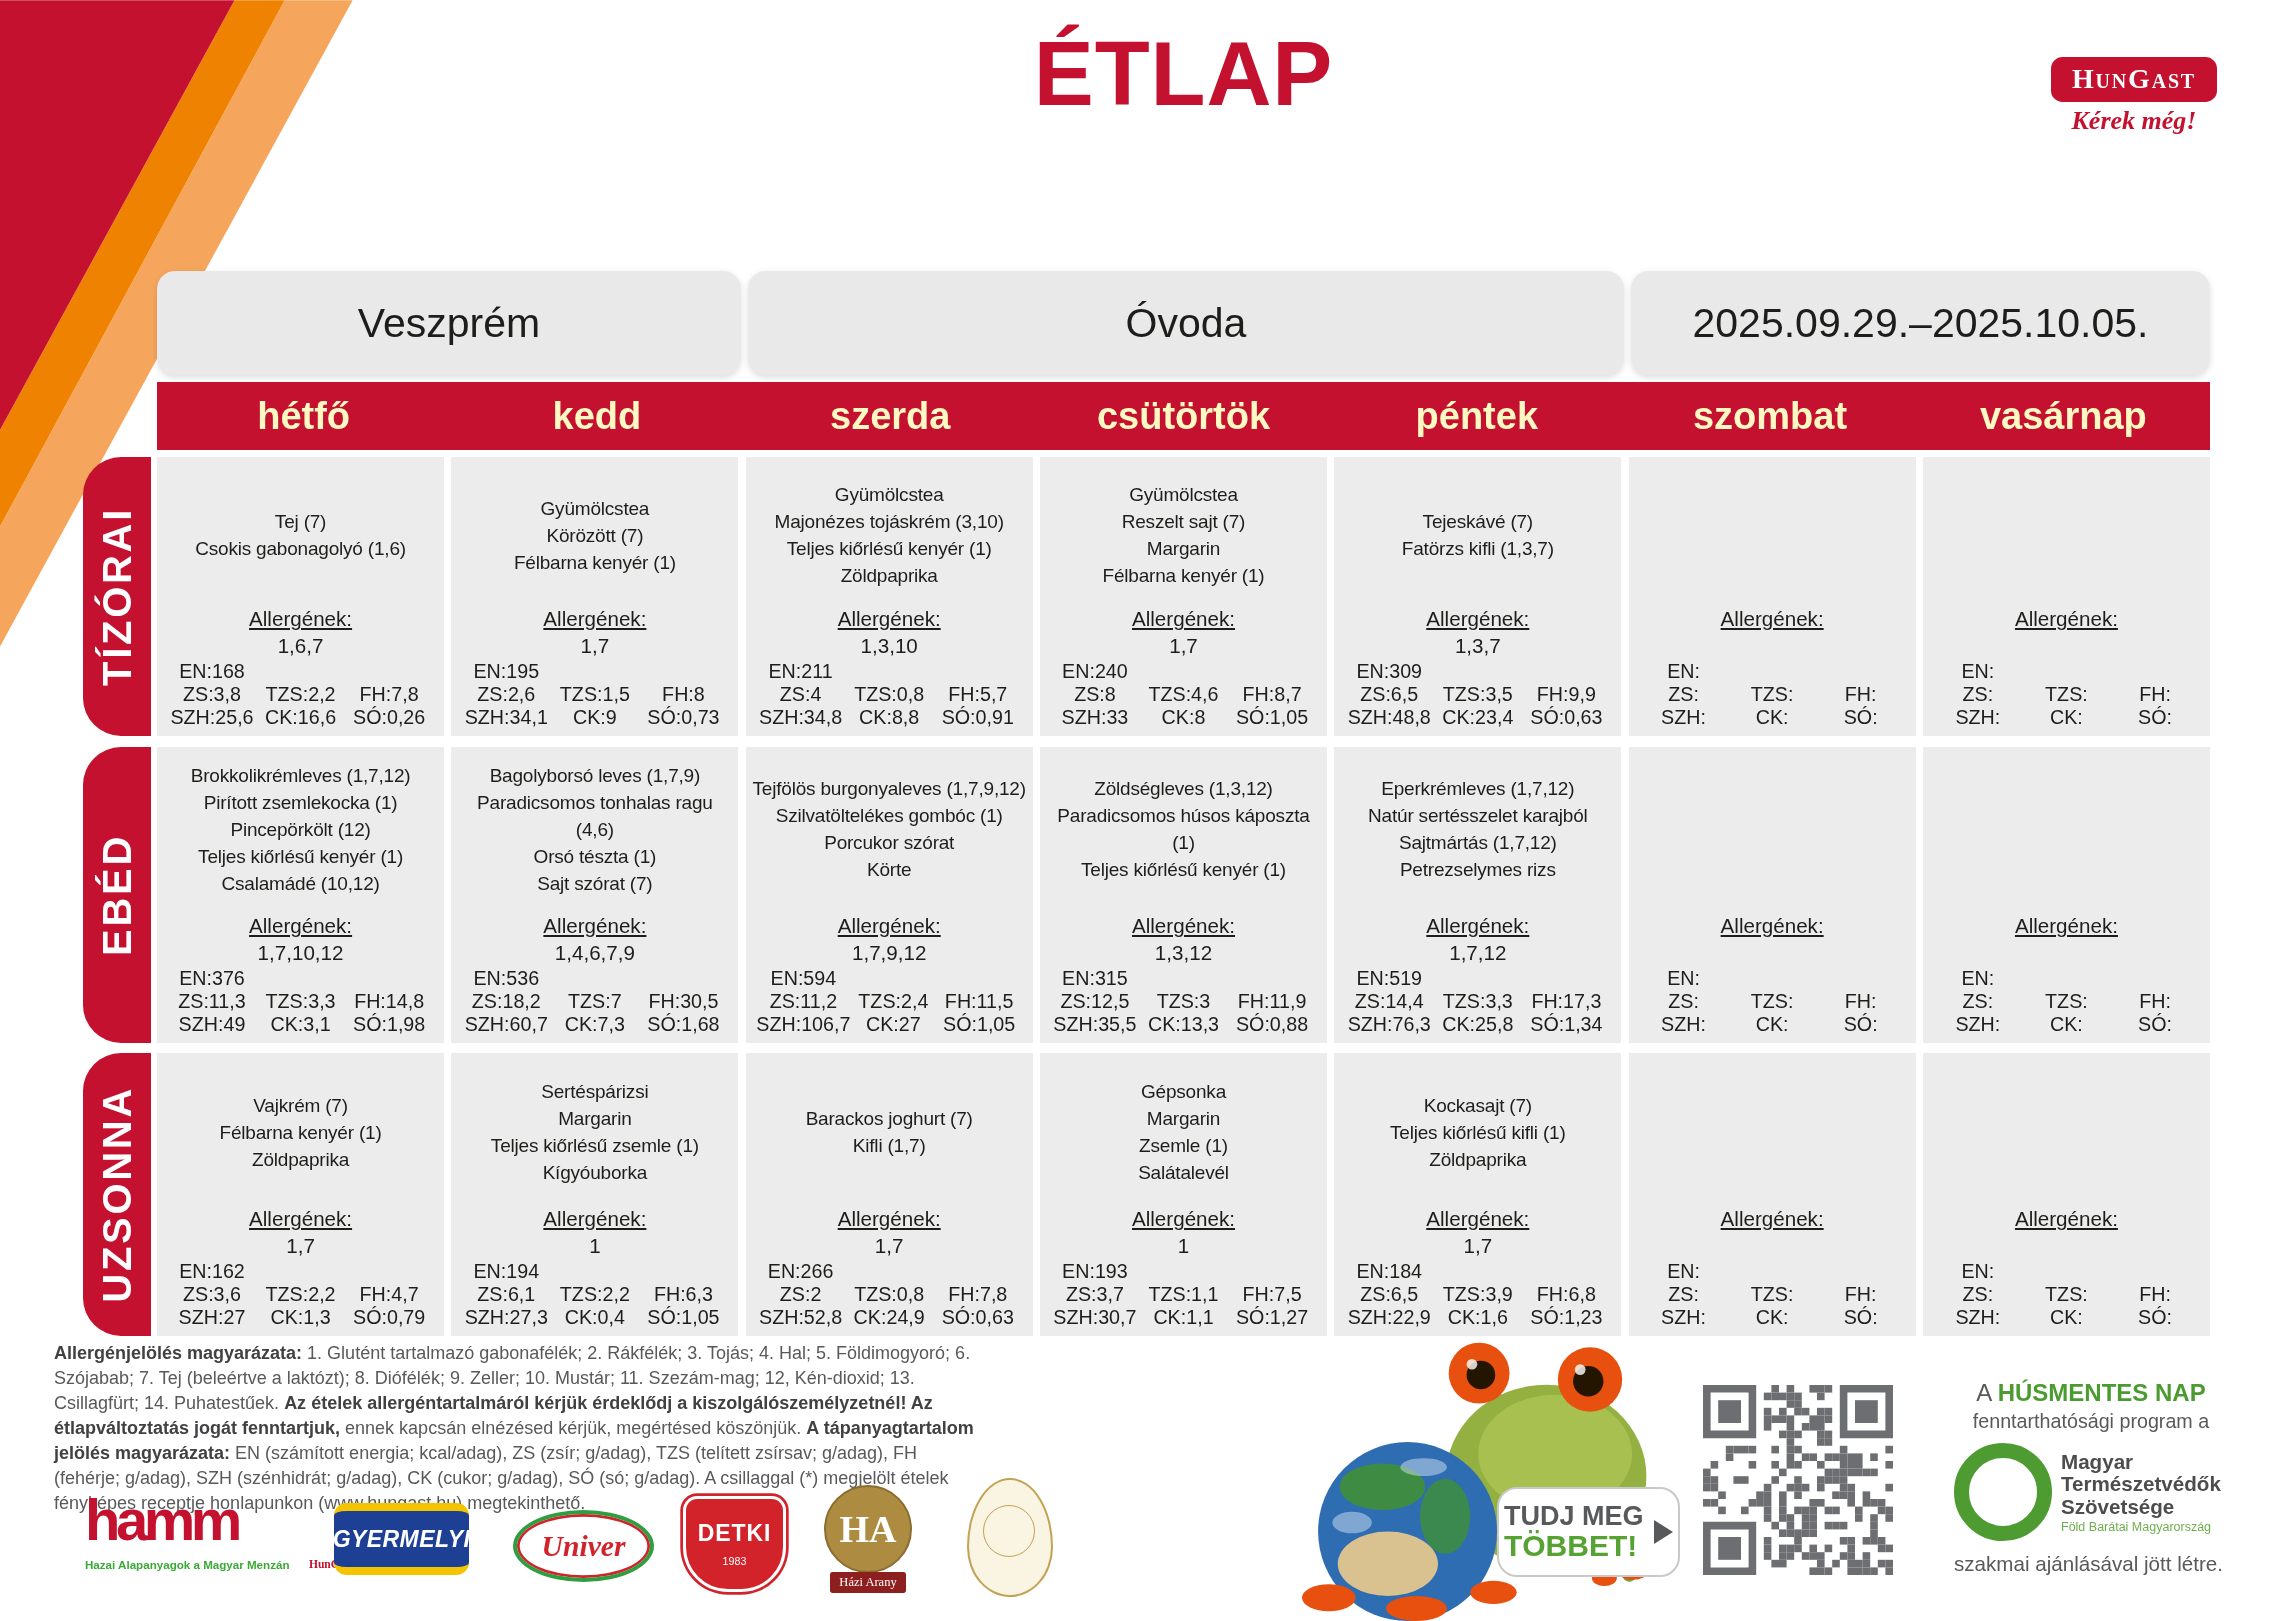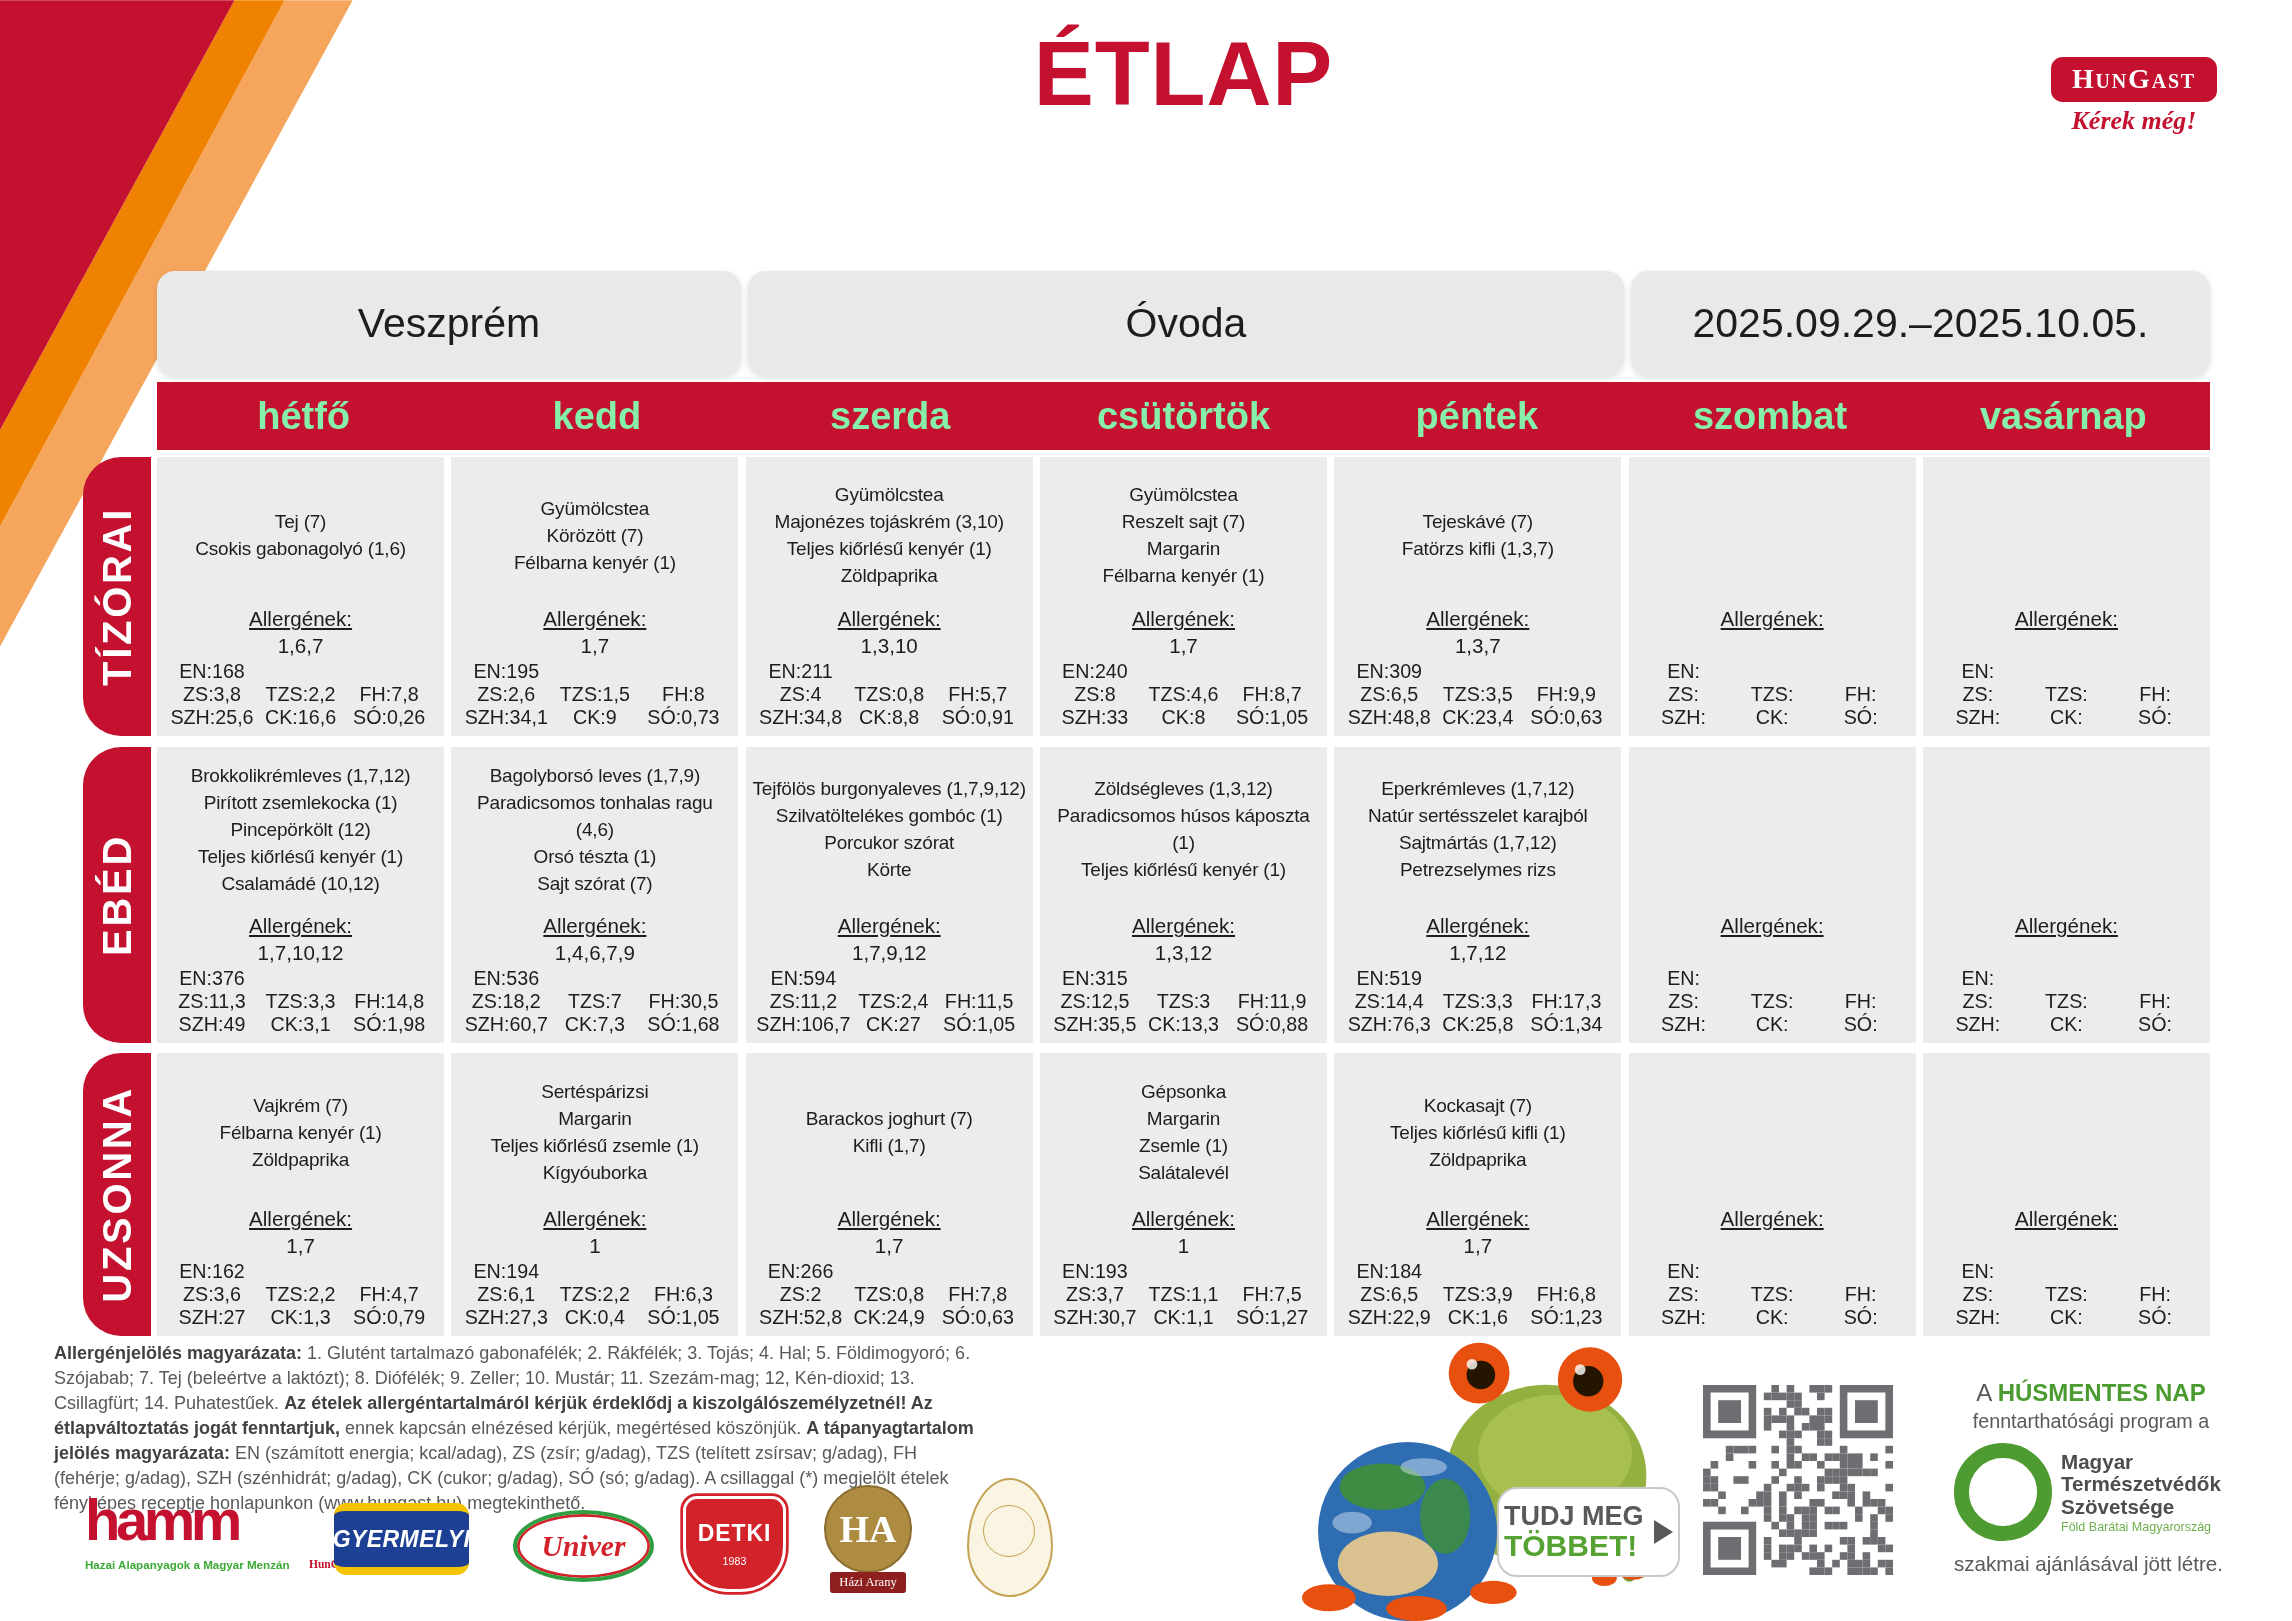--- a/index.html
+++ b/index.html
@@ -20,21 +20,21 @@
 
   .hdr-box{position:absolute;top:271px;height:104px;background:#e9e9e9;border-radius:18px;
            display:flex;align-items:center;justify-content:center;font-size:41px;
            box-shadow:0 2.7px 6.3px rgba(0,0,0,.13);z-index:1}
   #hdr-location{left:157px;width:584px}
   #hdr-group{left:748px;width:876px}
   #hdr-dates{left:1631px;width:579px}
 
   .dayband{position:absolute;left:157px;top:382px;width:2053px;height:68px;background:#c3112f;
            display:grid;grid-template-columns:repeat(7,1fr);align-items:center;z-index:1}
-  .day{text-align:center;color:#86efac;font-weight:bold;font-size:38px}
+  .day{text-align:center;color:#fef9c3;font-weight:bold;font-size:38px}
 
   .rowlabel{position:absolute;left:83px;width:68px;background:#c3112f;
             border-radius:38px 0 0 38px;display:flex;align-items:center;justify-content:center;z-index:1}
   .rowlabel span{writing-mode:vertical-rl;transform:rotate(180deg);color:#fff;
                  font-weight:bold;font-size:40px;letter-spacing:2.7px}
   #rowlabel-0{top:457px;height:279px}
   #rowlabel-1{top:747px;height:296px}
   #rowlabel-2{top:1053px;height:283px}
 
   .mealrow{position:absolute;left:157px;width:2053px;display:grid;

